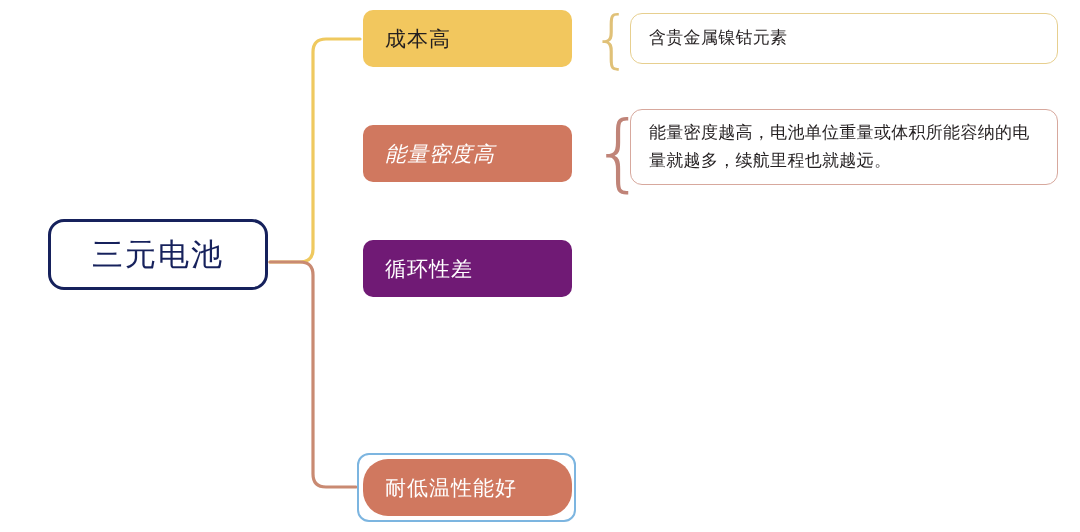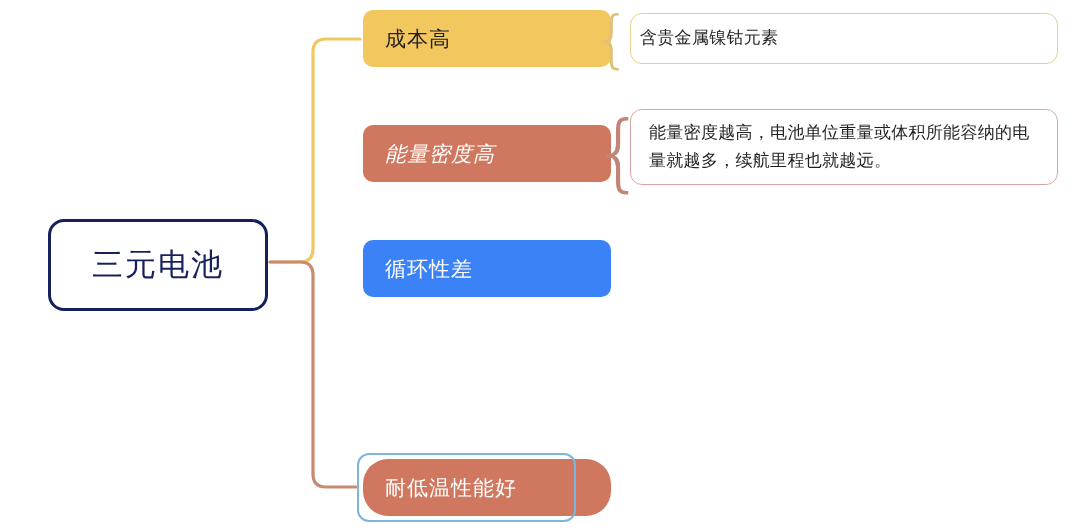--- a/index.html
+++ b/index.html
@@ -32,59 +32,59 @@
     height: 532px;
     pointer-events: none;
   }
 
   
   .root-node {
     position: absolute;
     left: 48px;
     top: 219px;
     width: 220px;
-    height: 92px;
+    height: 71px;
     box-sizing: border-box;
     border: 3px solid #16215c;
     border-radius: 16px;
     background: #ffffff;
     display: flex;
     align-items: center;
     justify-content: center;
   }
   .root-label {
     font-size: 31px;
     color: #16215c;
     letter-spacing: 2px;
     font-weight: 400;
     white-space: nowrap;
   }
 
   
   .topic-box {
     position: absolute;
     left: 363px;
-    width: 248px;
+    width: 209px;
     height: 57px;
     box-sizing: border-box;
     border-radius: 10px;
     display: flex;
     align-items: center;
     padding-left: 22px;
   }
   .topic-label {
     font-size: 21px;
     letter-spacing: 1px;
     white-space: nowrap;
     font-weight: 400;
   }
 
   .topic-box.t0 { top: 10px;  background: #f2c75e; }
   .topic-box.t1 { top: 125px; background: #d0785f; font-style: italic; }
-  .topic-box.t2 { top: 240px; background: #3b82f6; }
+  .topic-box.t2 { top: 240px; background: #701a75; }
   .topic-box.t3 { top: 350px; background: #f2c75e; }
   .topic-box.t4 { top: 459px; background: #d0785f; border-radius: 25px; }
 
   .topic-label.dark  { color: #231f20; }
   .topic-label.light { color: #ffffff; }
 
   
   .selection-outline {
     position: absolute;
     left: 357px;
@@ -118,21 +118,20 @@
     display: flex;
     align-items: center;
     padding: 8px 18px;
   }
   .detail-box.d0 {
     left: 630px;
     top: 13px;
     width: 428px;
     height: 51px;
     border: 1.5px solid #e7cf8f;
-    padding-left: 9px;
   }
   .detail-box.d1 {
     left: 630px;
     top: 109px;
     width: 428px;
     height: 76px;
     border: 1.5px solid #d7a89d;
   }
   .detail-text {
     font-size: 17px;

